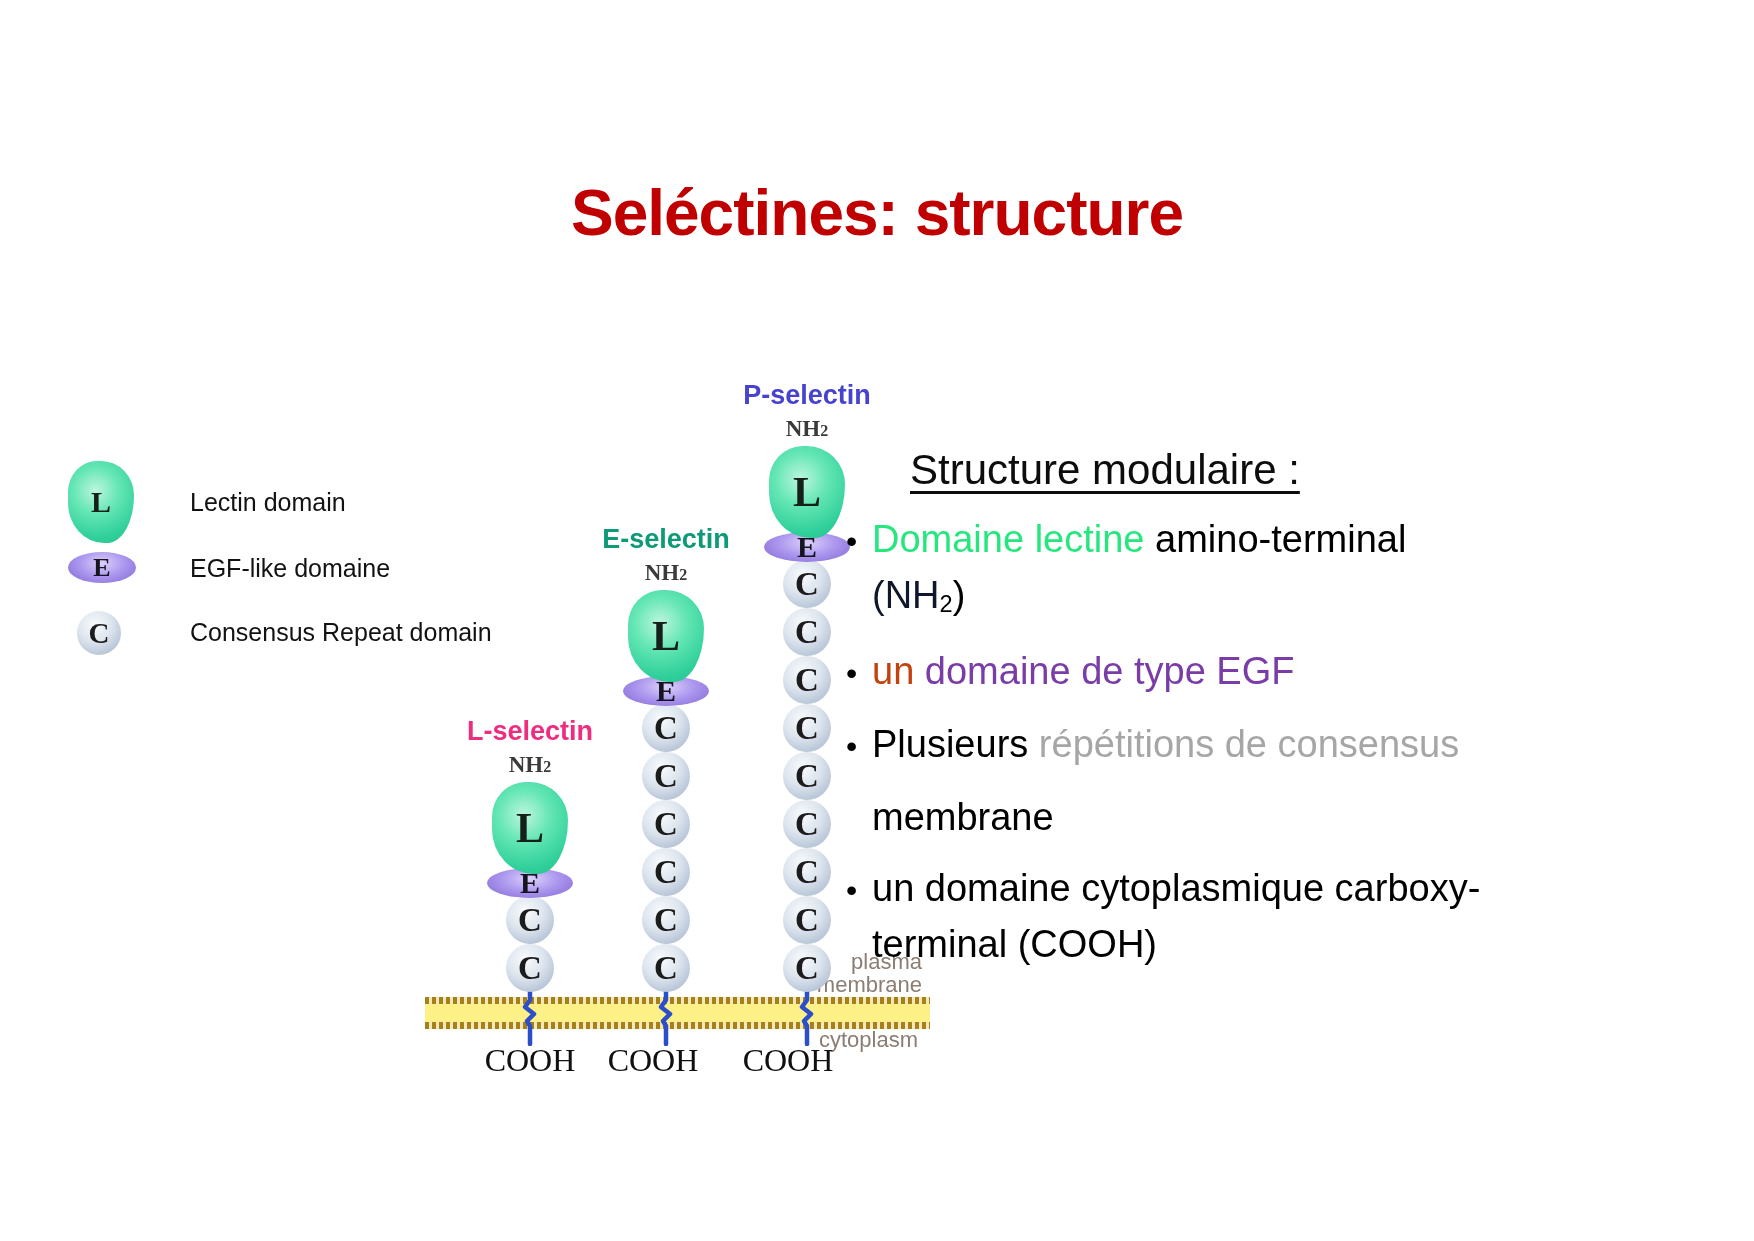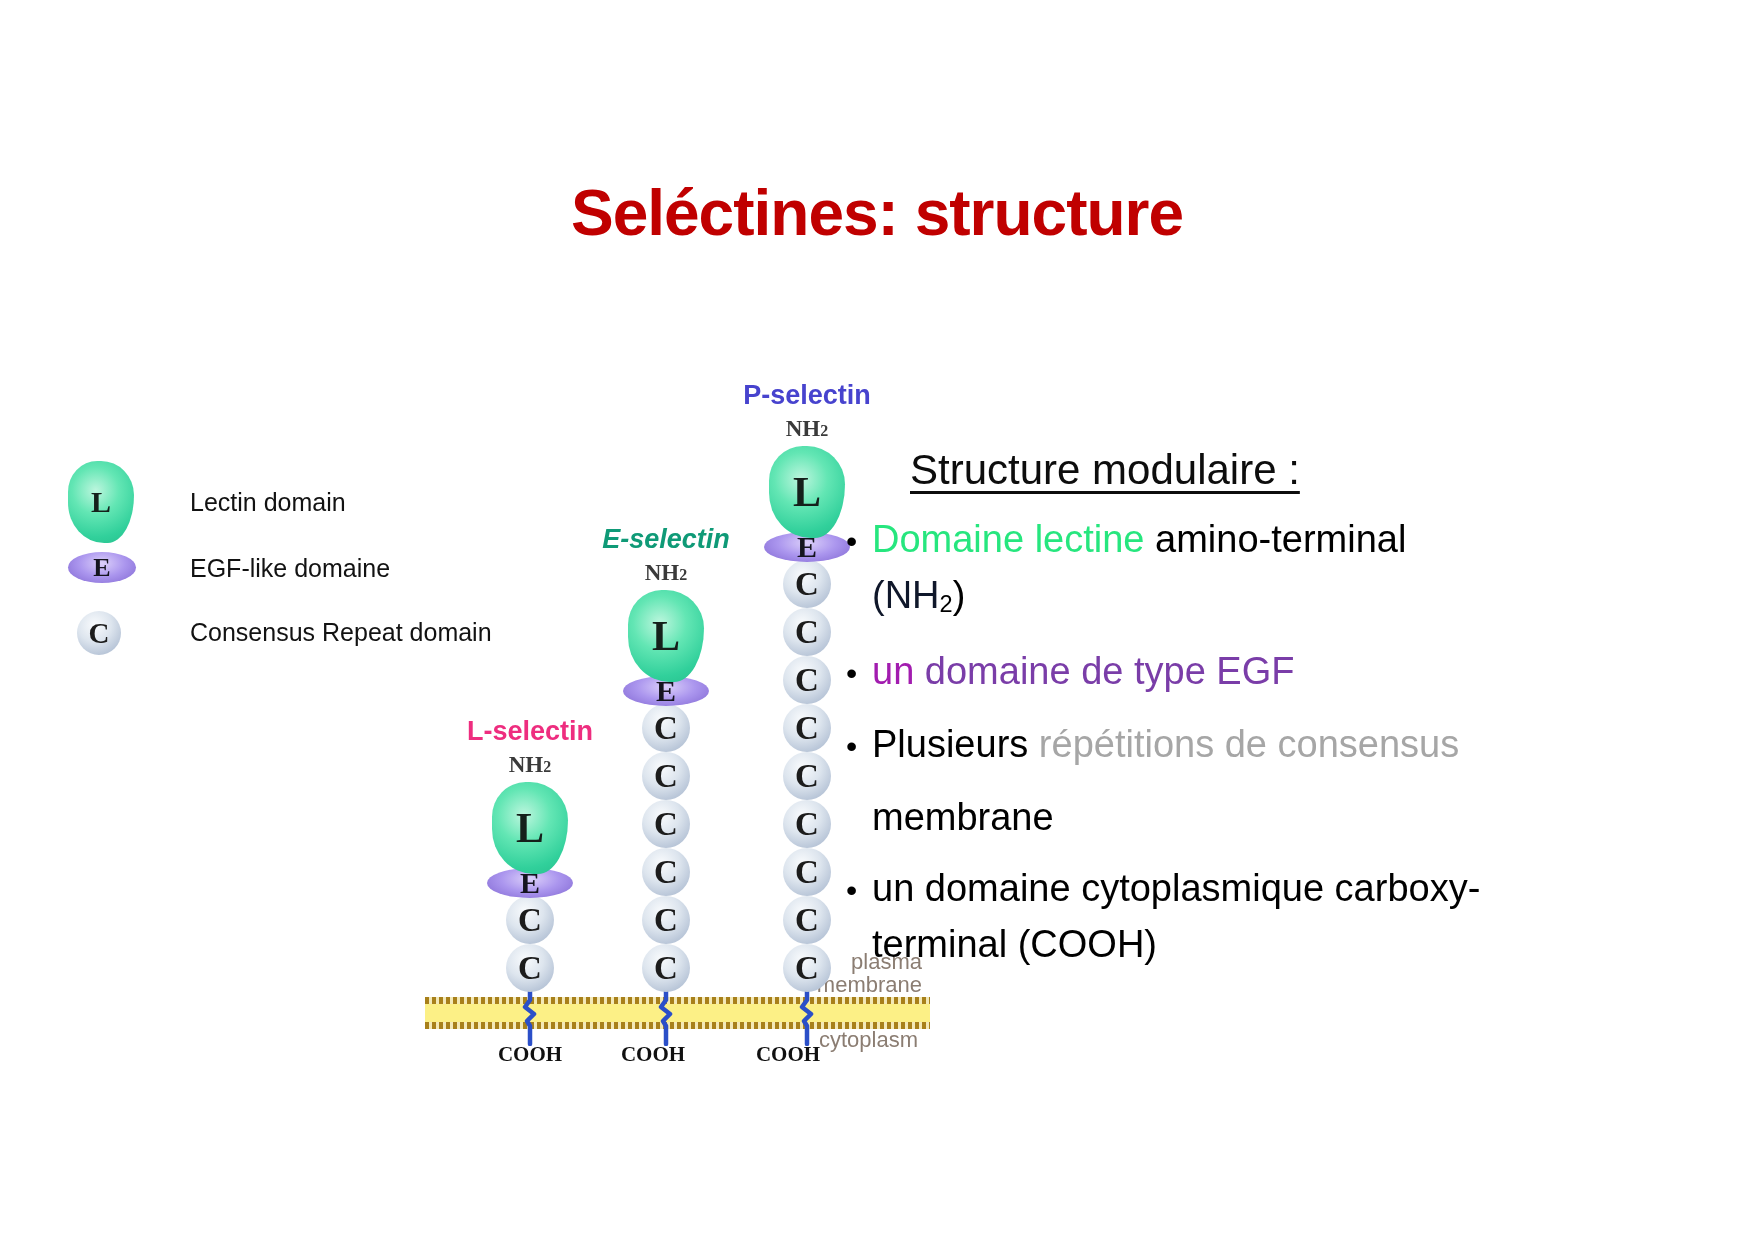--- a/index.html
+++ b/index.html
@@ -41,21 +41,21 @@
 
   
   .dom-circle{position:absolute;width:48px;height:48px;font-size:33px;}
   .dom-ellipse{position:absolute;width:86px;height:30px;font-size:30px;line-height:30px;}
   .dom-blob{position:absolute;width:76px;height:92px;font-size:42px;}
   .selectin-name{position:absolute;width:200px;text-align:center;font-size:27px;font-weight:700;}
   .nh2-label{position:absolute;width:120px;text-align:center;
     font-family:"Liberation Serif","DejaVu Serif",serif;font-weight:700;font-size:23px;color:#3a3a3a;}
   .nh2-label .sub2{font-size:16px;}
   .cooh-label{position:absolute;width:140px;text-align:center;
-    font-family:"Liberation Serif","DejaVu Serif",serif;font-weight:700;font-size:21px;color:#101010;}
+    font-family:"Liberation Serif","DejaVu Serif",serif;font-weight:400;font-size:32px;color:#101010;}
   .tail{position:absolute;width:16px;height:66px;}
 
   
   #membrane{position:absolute;left:425px;top:997px;width:505px;height:32px;}
   .mem-dots{height:7px;background:repeating-linear-gradient(90deg,#a8801a 0 4px,#f3e9b8 4px 7px);}
   .mem-core{height:18px;background:#fcf086;}
   .mem-side-label{position:absolute;width:210px;text-align:right;color:#8b7d72;font-size:22px;line-height:23px;}
   #plasma-label{left:712px;top:950px;}
   #cytoplasm-label{left:708px;top:1028px;}
 
@@ -120,21 +120,21 @@
         </svg></div>
       <div class="circ dom-circle" style="left: 642px; top: 944px;">C</div>
       <div class="circ dom-circle" style="left: 642px; top: 896px;">C</div>
       <div class="circ dom-circle" style="left: 642px; top: 848px;">C</div>
       <div class="circ dom-circle" style="left: 642px; top: 800px;">C</div>
       <div class="circ dom-circle" style="left: 642px; top: 752px;">C</div>
       <div class="circ dom-circle" style="left: 642px; top: 704px;">C</div>
       <div class="ell dom-ellipse" style="left: 623px; top: 676px;">E</div>
       <div class="blob dom-blob" style="left: 628px; top: 590px;">L</div>
       <div class="nh2-label" style="left: 606px; top: 560px;"><span>NH</span><span class="sub2">2</span></div>
-      <div class="selectin-name" style="left: 566px; top: 524px; color: rgb(15, 154, 119); font-style: italic;">E-selectin</div>
+      <div class="selectin-name" style="left: 566px; top: 524px; color: rgb(15, 154, 119);">E-selectin</div>
       <div class="cooh-label" style="left: 583px; top: 1042px;">COOH</div>
       <div class="tail" style="left: 799px; top: 980px;"><svg width="16" height="66" viewBox="0 0 16 66">
           <path d="M8 0 L8 20 L3 27 L12 34 L5 41 L8 46 L8 64" fill="none" stroke="#2b4fc8" stroke-width="4.5" stroke-linejoin="round" stroke-linecap="round"></path>
         </svg></div>
       <div class="circ dom-circle" style="left: 783px; top: 944px;">C</div>
       <div class="circ dom-circle" style="left: 783px; top: 896px;">C</div>
       <div class="circ dom-circle" style="left: 783px; top: 848px;">C</div>
       <div class="circ dom-circle" style="left: 783px; top: 800px;">C</div>
       <div class="circ dom-circle" style="left: 783px; top: 752px;">C</div>
       <div class="circ dom-circle" style="left: 783px; top: 704px;">C</div>
@@ -151,21 +151,21 @@
   <div id="content">
     <div class="heading">
       <span>Structure modulaire :</span>
     </div>
     <div id="bullets">
         <div class="bullet">
           <div class="bline"><span class="dot">•</span><span style="color: rgb(38, 230, 126);">Domaine lectine </span><span style="color: #000000; text-align: right;">amino-terminal</span></div>
           <div class="bline cont"><span style="color: #0f172a;">(NH</span><span class="subsc" style="color: rgb(0, 0, 0);">2</span><span style="color: rgb(0, 0, 0);">)</span></div>
         </div>
         <div class="bullet">
-          <div class="bline"><span class="dot">•</span><span style="color: #a21caf; margin-top: 45px;">un </span><span style="color: rgb(122, 61, 168); text-align: center;">domaine de type EGF</span></div>
+          <div class="bline"><span class="dot">•</span><span style="color: #c2410c; margin-top: 45px;">un </span><span style="color: rgb(122, 61, 168); text-align: center;">domaine de type EGF</span></div>
         </div>
         <div class="bullet">
           <div class="bline"><span class="dot">•</span><span style="color: rgb(0, 0, 0);">Plusieurs </span><span style="color: rgb(166, 166, 166);">répétitions de consensus</span></div>
         </div>
         <div class="bullet">
           <div class="bline cont"><span style="color: rgb(0, 0, 0);">membrane</span></div>
         </div>
         <div class="bullet">
           <div class="bline"><span class="dot">•</span><span style="color: rgb(0, 0, 0);">un domaine cytoplasmique carboxy-</span></div>
           <div class="bline cont"><span style="color: rgb(0, 0, 0);">terminal (COOH)</span></div>

